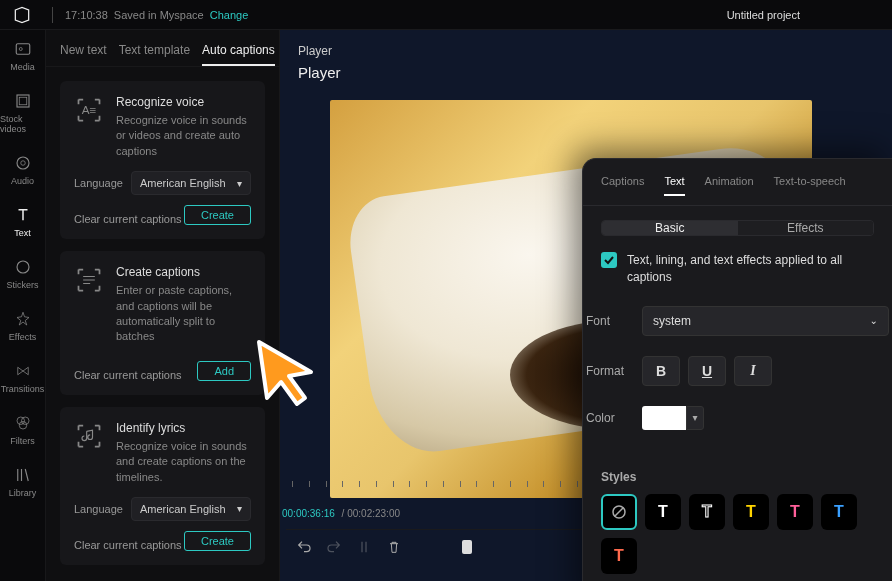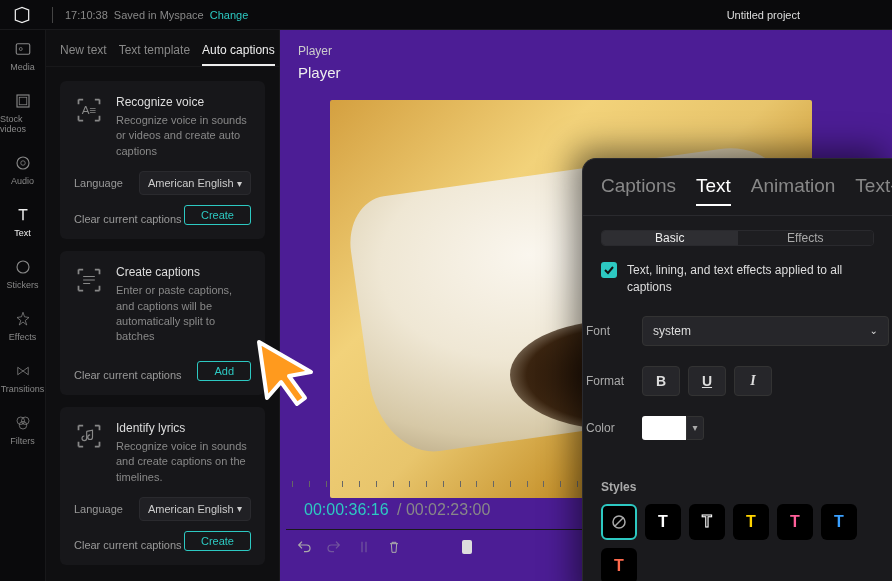--- a/index.html
+++ b/index.html
@@ -21,40 +21,40 @@
 .lp-tab.active { color: #eee; }
 .lp-tab-underline { position: relative; }
 .lp-tab-underline.active::after { content:''; position:absolute; left:0; right:0; bottom:-9px; height:2px; background:#eee; }
 .lp-chevron { color:#888; font-size:14px; }
 .lp-body { padding: 14px; display:flex; flex-direction:column; gap:12px; overflow:auto; }
 .card { background: #17171a; border-radius: 6px; padding: 14px; }
 .card-head { display:flex; gap:12px; margin-bottom:10px; }
 .card-icon-box { width:30px; height:30px; flex-shrink:0; display:flex; align-items:center; justify-content:center; }
 .card-title { color:#ddd; font-size:12px; margin-bottom:4px; }
 .card-desc { color:#888; font-size:11px; line-height:1.4; }
-.lang-row { display:flex; align-items:center; gap:16px; margin:12px 0 10px; font-size:11px; color:#999; }
+.lang-row { display:flex; align-items:center; gap:8px; margin:12px 0 10px; font-size:11px; color:#999; }
 .lang-select { flex:1; background:#202024; border:1px solid #2a2a2e; border-radius:4px; padding:5px 8px; color:#ccc; font-size:11px; display:flex; justify-content:space-between; align-items:center; cursor:pointer; }
 .actions-row { display:flex; align-items:flex-end; justify-content:space-between; font-size:11px; }
 .clear-link { color:#999; cursor:pointer; }
 .btn { border:1px solid #2dc9c2; color:#2dc9c2; background:transparent; padding:3px 16px; border-radius:3px; font-size:11px; cursor:pointer; }
-.rightarea { flex:1; position:relative; background:#4c1d95; }
+.rightarea { flex:1; position:relative; background:#0f172a; }
 .player-tab { padding: 14px 18px 6px; font-size:12px; color:#ccc; }
 .player-title { padding: 0 18px 8px; font-size:15px; color:#eee; }
 .preview-img { position:absolute; left:50px; top:70px; width:482px; height:398px; background:linear-gradient(135deg, #d4a040 0%, #f2d27a 30%, #e8c56c 50%, #c89530 70%, #6b4a1a 100%); border-radius:2px; overflow:hidden; }
 .sack { position:absolute; top:70px; left:30px; width:440px; height:260px; background:radial-gradient(ellipse at 40% 30%, #faf6ee 0%, #efe7d4 40%, #d6c8a6 70%, #9a8660 100%); border-radius:40px 60px 80px 60px / 50px 50px 100px 80px; transform:rotate(-8deg); }
 .dark-inset { position:absolute; top:220px; left:180px; width:220px; height:110px; background:radial-gradient(ellipse, #1a0d04 0%, #3a2410 60%, transparent 100%); border-radius:50%; }
 .timeticks { position:absolute; left:6px; right:6px; bottom:88px; height:18px; display:flex; justify-content:space-between; padding:0 6px; }
 .timeticks span { width:1px; height:6px; background:#666; margin-top:6px; }
-.time-display { position:absolute; left:24px; bottom:62px; font-size:16px; }
+.time-display { position:absolute; left:2px; bottom:62px; font-size:10px; }
 .time-cur { color:#2dc9c2; }
 .time-total { color:#888; margin-left:4px; }
 .controls-bar { position:absolute; left:6px; right:6px; bottom:18px; height:34px; border-top:1px solid #1a1a1c; display:flex; align-items:center; gap:14px; padding:0 10px; }
 .ctl-icon { width:16px; height:16px; color:#aaa; cursor:pointer; }
 .inspect-panel { position:absolute; top:128px; right:0; width:310px; height:454px; background:#1a1a1d; border-top-left-radius:14px; border-left:1px solid #2a2a2e; border-top:1px solid #2a2a2e; padding:16px 0 0; box-shadow:-8px -8px 32px rgba(0,0,0,0.5); z-index:50; }
-.ins-tabs { display:flex; gap:20px; padding:0 18px 10px; font-size:19px; border-bottom:1px solid #2a2a2e; }
+.ins-tabs { display:flex; gap:20px; padding:0 18px 10px; font-size:11px; border-bottom:1px solid #2a2a2e; }
 .ins-tab { color:#888; cursor:pointer; padding-bottom:8px; position:relative; white-space:nowrap; }
 .ins-tab.active { color:#fff; }
 .ins-tab.active::after { content:''; position:absolute; left:0; right:0; bottom:-1px; height:2px; background:#fff; }
 .subtabs { display:flex; margin:14px 18px 0; border-radius:4px; overflow:hidden; border:1px solid #2a2a2e; }
 .subtab { flex:1; text-align:center; padding:0 0; font-size:12px; color:#aaa; cursor:pointer; background:#1e1e21; }
 .subtab.active { background:#2e2e32; color:#eee; }
 .apply-row { display:flex; align-items:flex-start; gap:10px; margin:16px 18px 0; font-size:12px; color:#ddd; line-height:1.4; }
 .checkbox { width:16px; height:16px; background:#2dc9c2; border-radius:3px; flex-shrink:0; display:flex; align-items:center; justify-content:center; }
 .prop-row { display:flex; align-items:center; margin:20px 3px 0; font-size:12px; color:#aaa; }
 .prop-label { width:56px; }
@@ -138,20 +138,26 @@
       <span>Transitions</span>
     </div>
     <div class="sidenav-item">
       <svg class="sidenav-icon" viewBox="0 0 24 24">
           <circle cx="9" cy="9" r="5" fill="none" stroke="#888"></circle>
           <circle cx="15" cy="9" r="5" fill="none" stroke="#888"></circle>
           <circle cx="12" cy="15" r="5" fill="none" stroke="#888"></circle>
         </svg>
       <span>Filters</span>
     </div>
+    <div class="sidenav-item">
+      <svg class="sidenav-icon" viewBox="0 0 24 24">
+          <path d="M5 4 V20 M10 4 V20 M15 4 L19 20" stroke="#888" stroke-width="1.5"></path>
+        </svg>
+      <span>Library</span>
+    </div>
   </div>
 
   <div class="leftpanel">
     <div class="lp-tabs">
       <span class="lp-tab">New text</span>
       <span class="lp-tab">Text template</span>
       <span class="lp-tab lp-tab-underline active">Auto captions</span>
       <span class="lp-chevron">‹‹</span>
     </div>
     <div class="lp-body">

